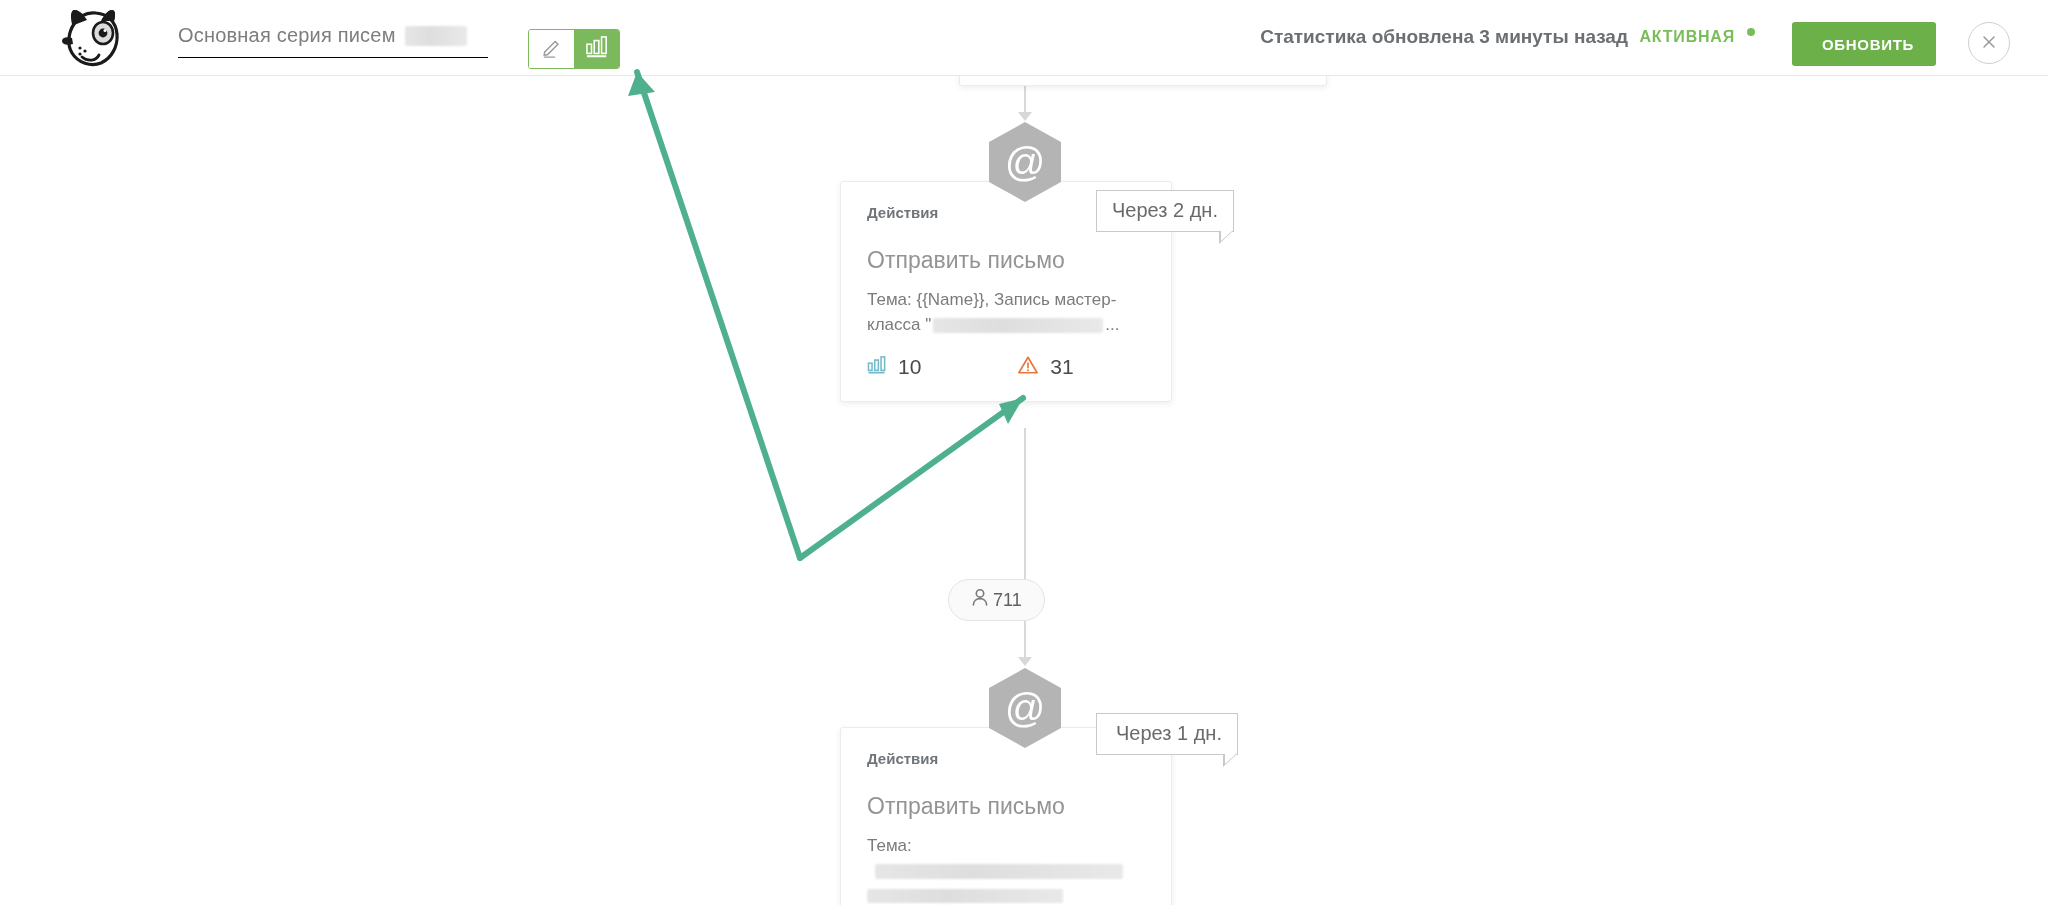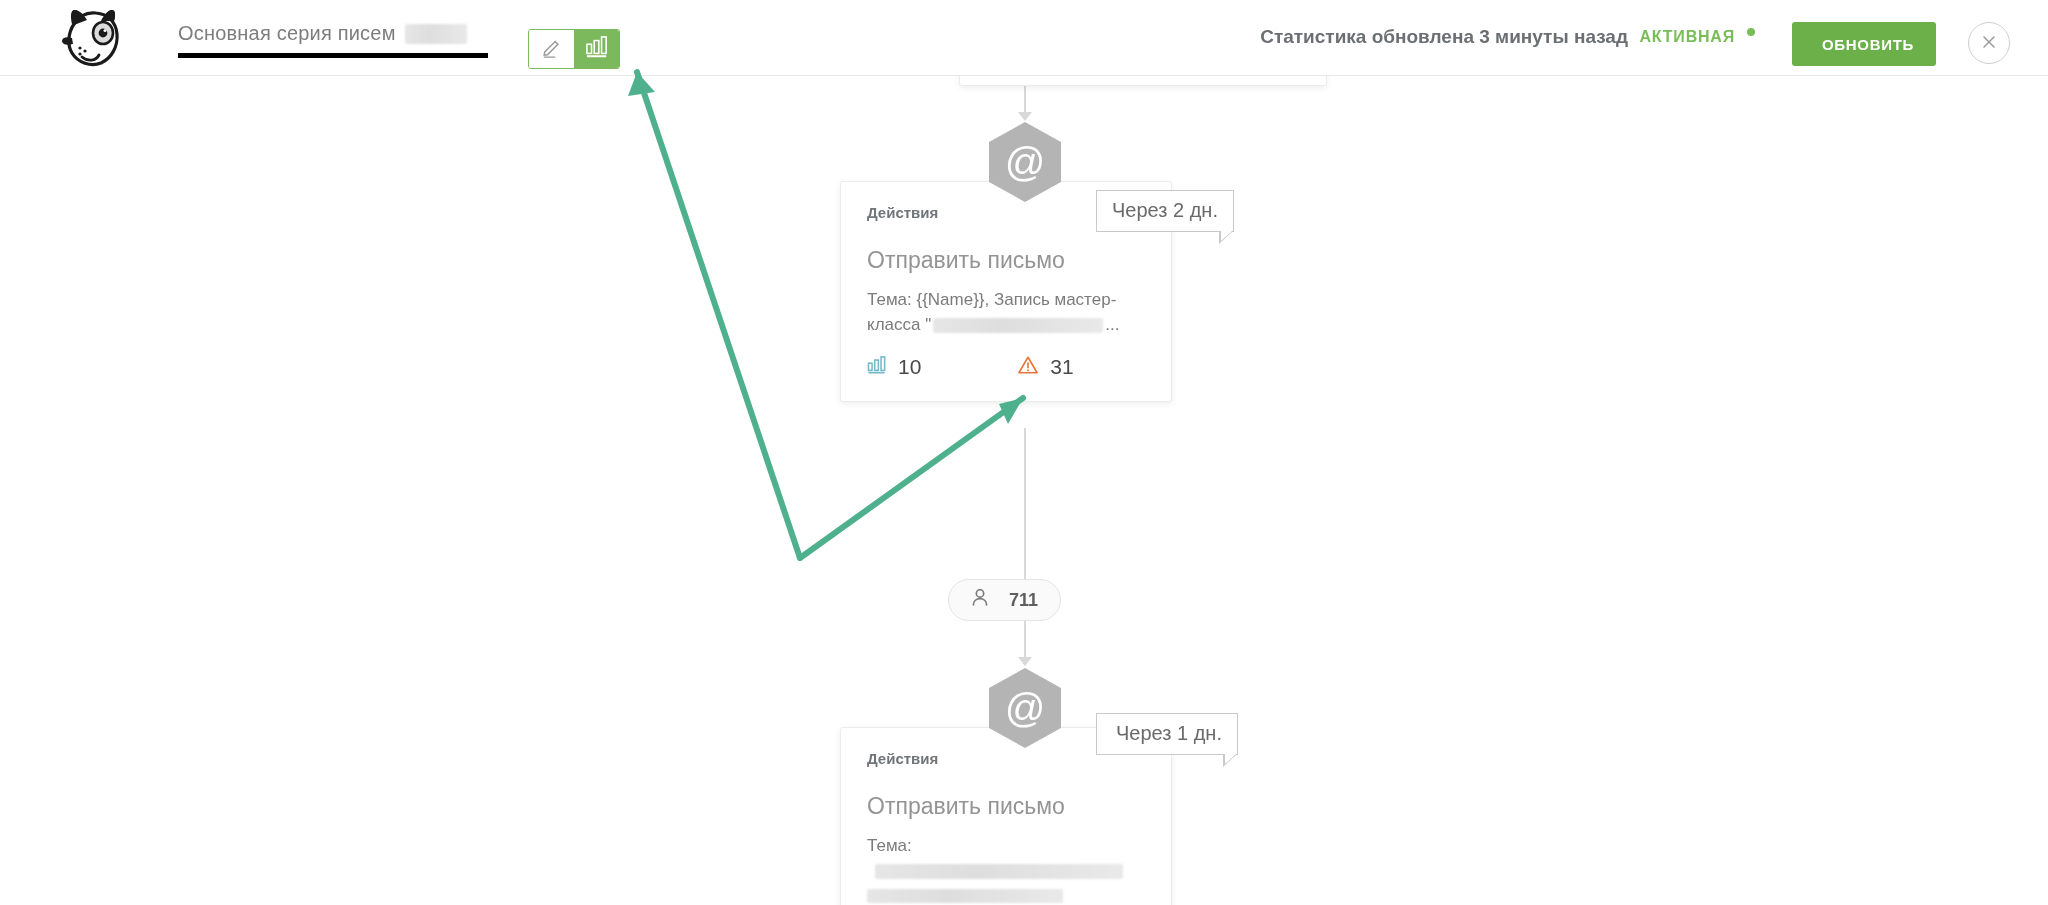--- a/index.html
+++ b/index.html
@@ -19,21 +19,21 @@
     border-bottom: 1px solid #e8e8e8;
     z-index: 40;
   }
   .logo {
     position: absolute; left: 58px; top: 8px;
     width: 70px; height: 62px;
   }
   .title-field {
     position: absolute; left: 178px; top: 18px;
     width: 310px; height: 40px;
-    border-bottom: 5px solid #000000;
+    border-bottom: 1px solid #000000;
     display: flex; align-items: center;
     padding-bottom: 4px;
   }
   .title-text {
     font-size: 20px; color: #7d7d7d;
     letter-spacing: .2px; white-space: nowrap;
   }
   .redact {
     display: inline-block;
     background: linear-gradient(90deg,#e6e6e6 0%,#dedede 40%,#e9e9e9 100%);
@@ -147,25 +147,24 @@
     width: 0; height: 0;
     border-left: 11px solid #ffffff;
     border-bottom: 10px solid transparent;
     z-index: 2;
   }
 
   .pill {
     position: absolute;
     background: #fafafa; border: 1px solid #e4e4e4;
     border-radius: 22px; height: 42px;
-    display: flex; align-items: center; gap: 20px;
+    display: flex; align-items: center; gap: 4px;
     padding: 0 22px;
     font-size: 18px; color: #5f5f5f;
     z-index: 14;
-    font-weight: bold;
   }
 
   .partial-card {
     position: absolute;
     width: 368px; height: 18px;
     background: #ffffff;
     border: 1px solid #ececec;
     border-top: none;
     border-radius: 0 0 3px 3px;
     box-shadow: 0 2px 6px rgba(0,0,0,0.07);

